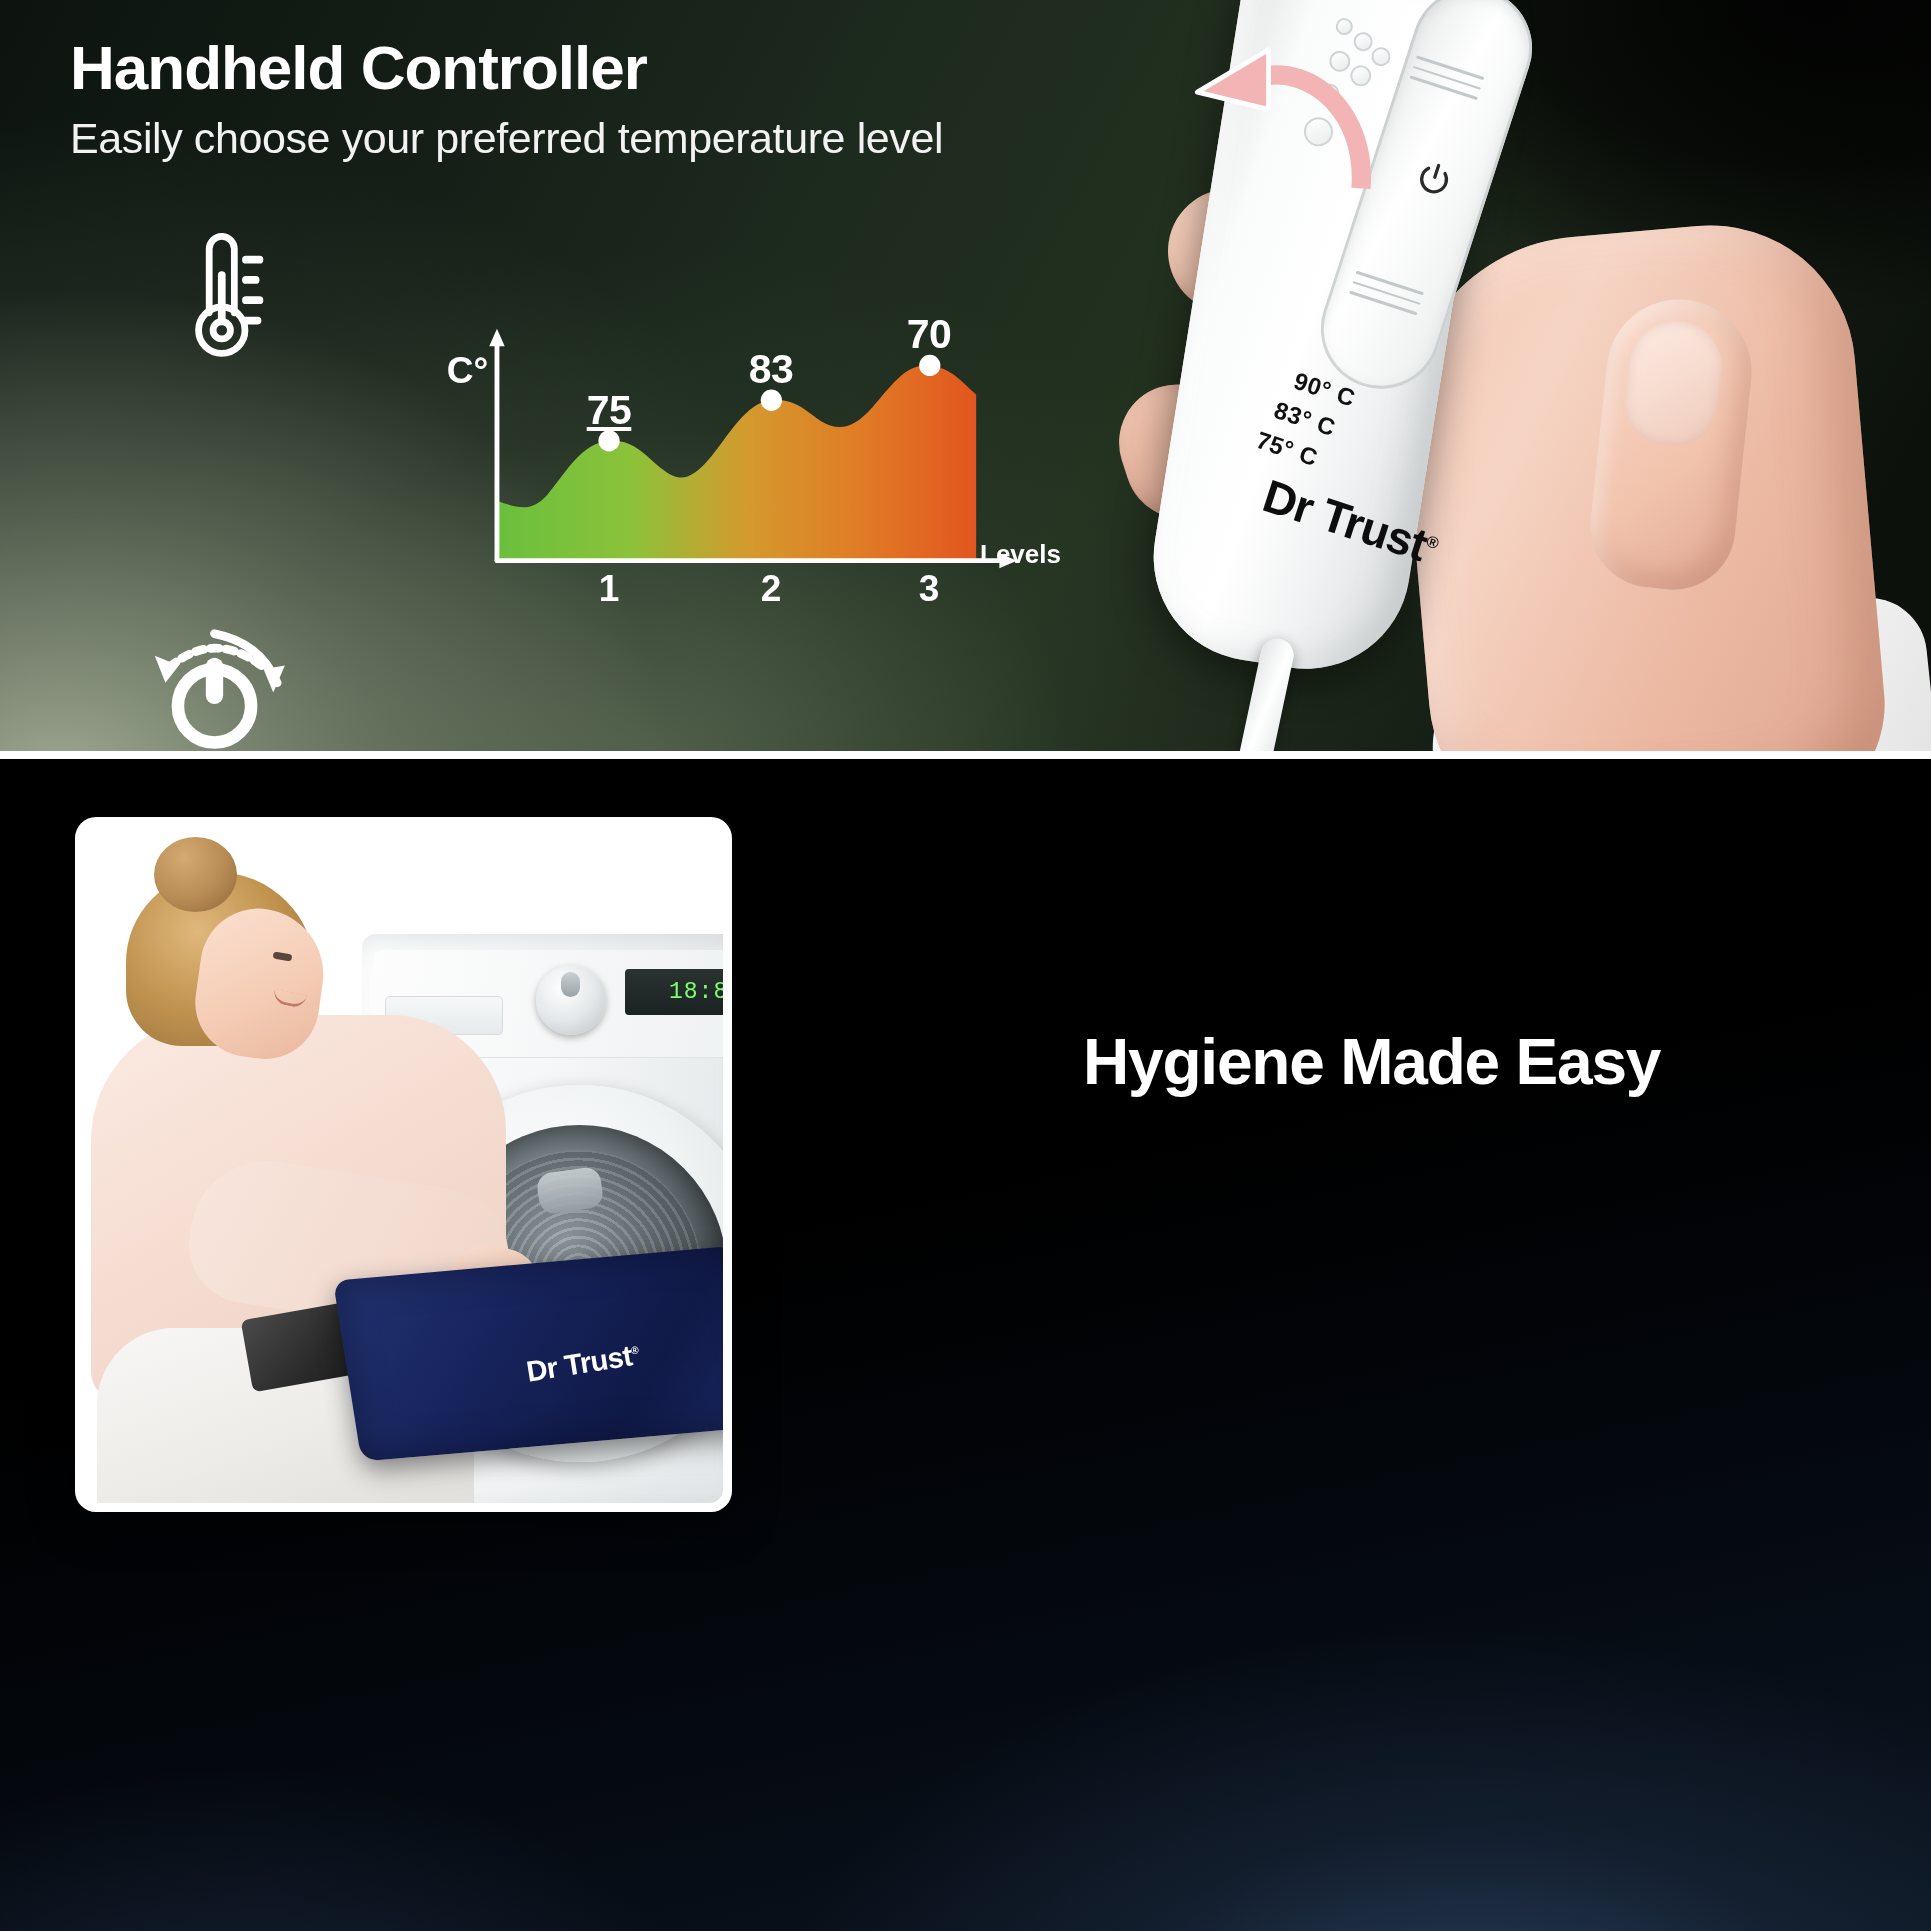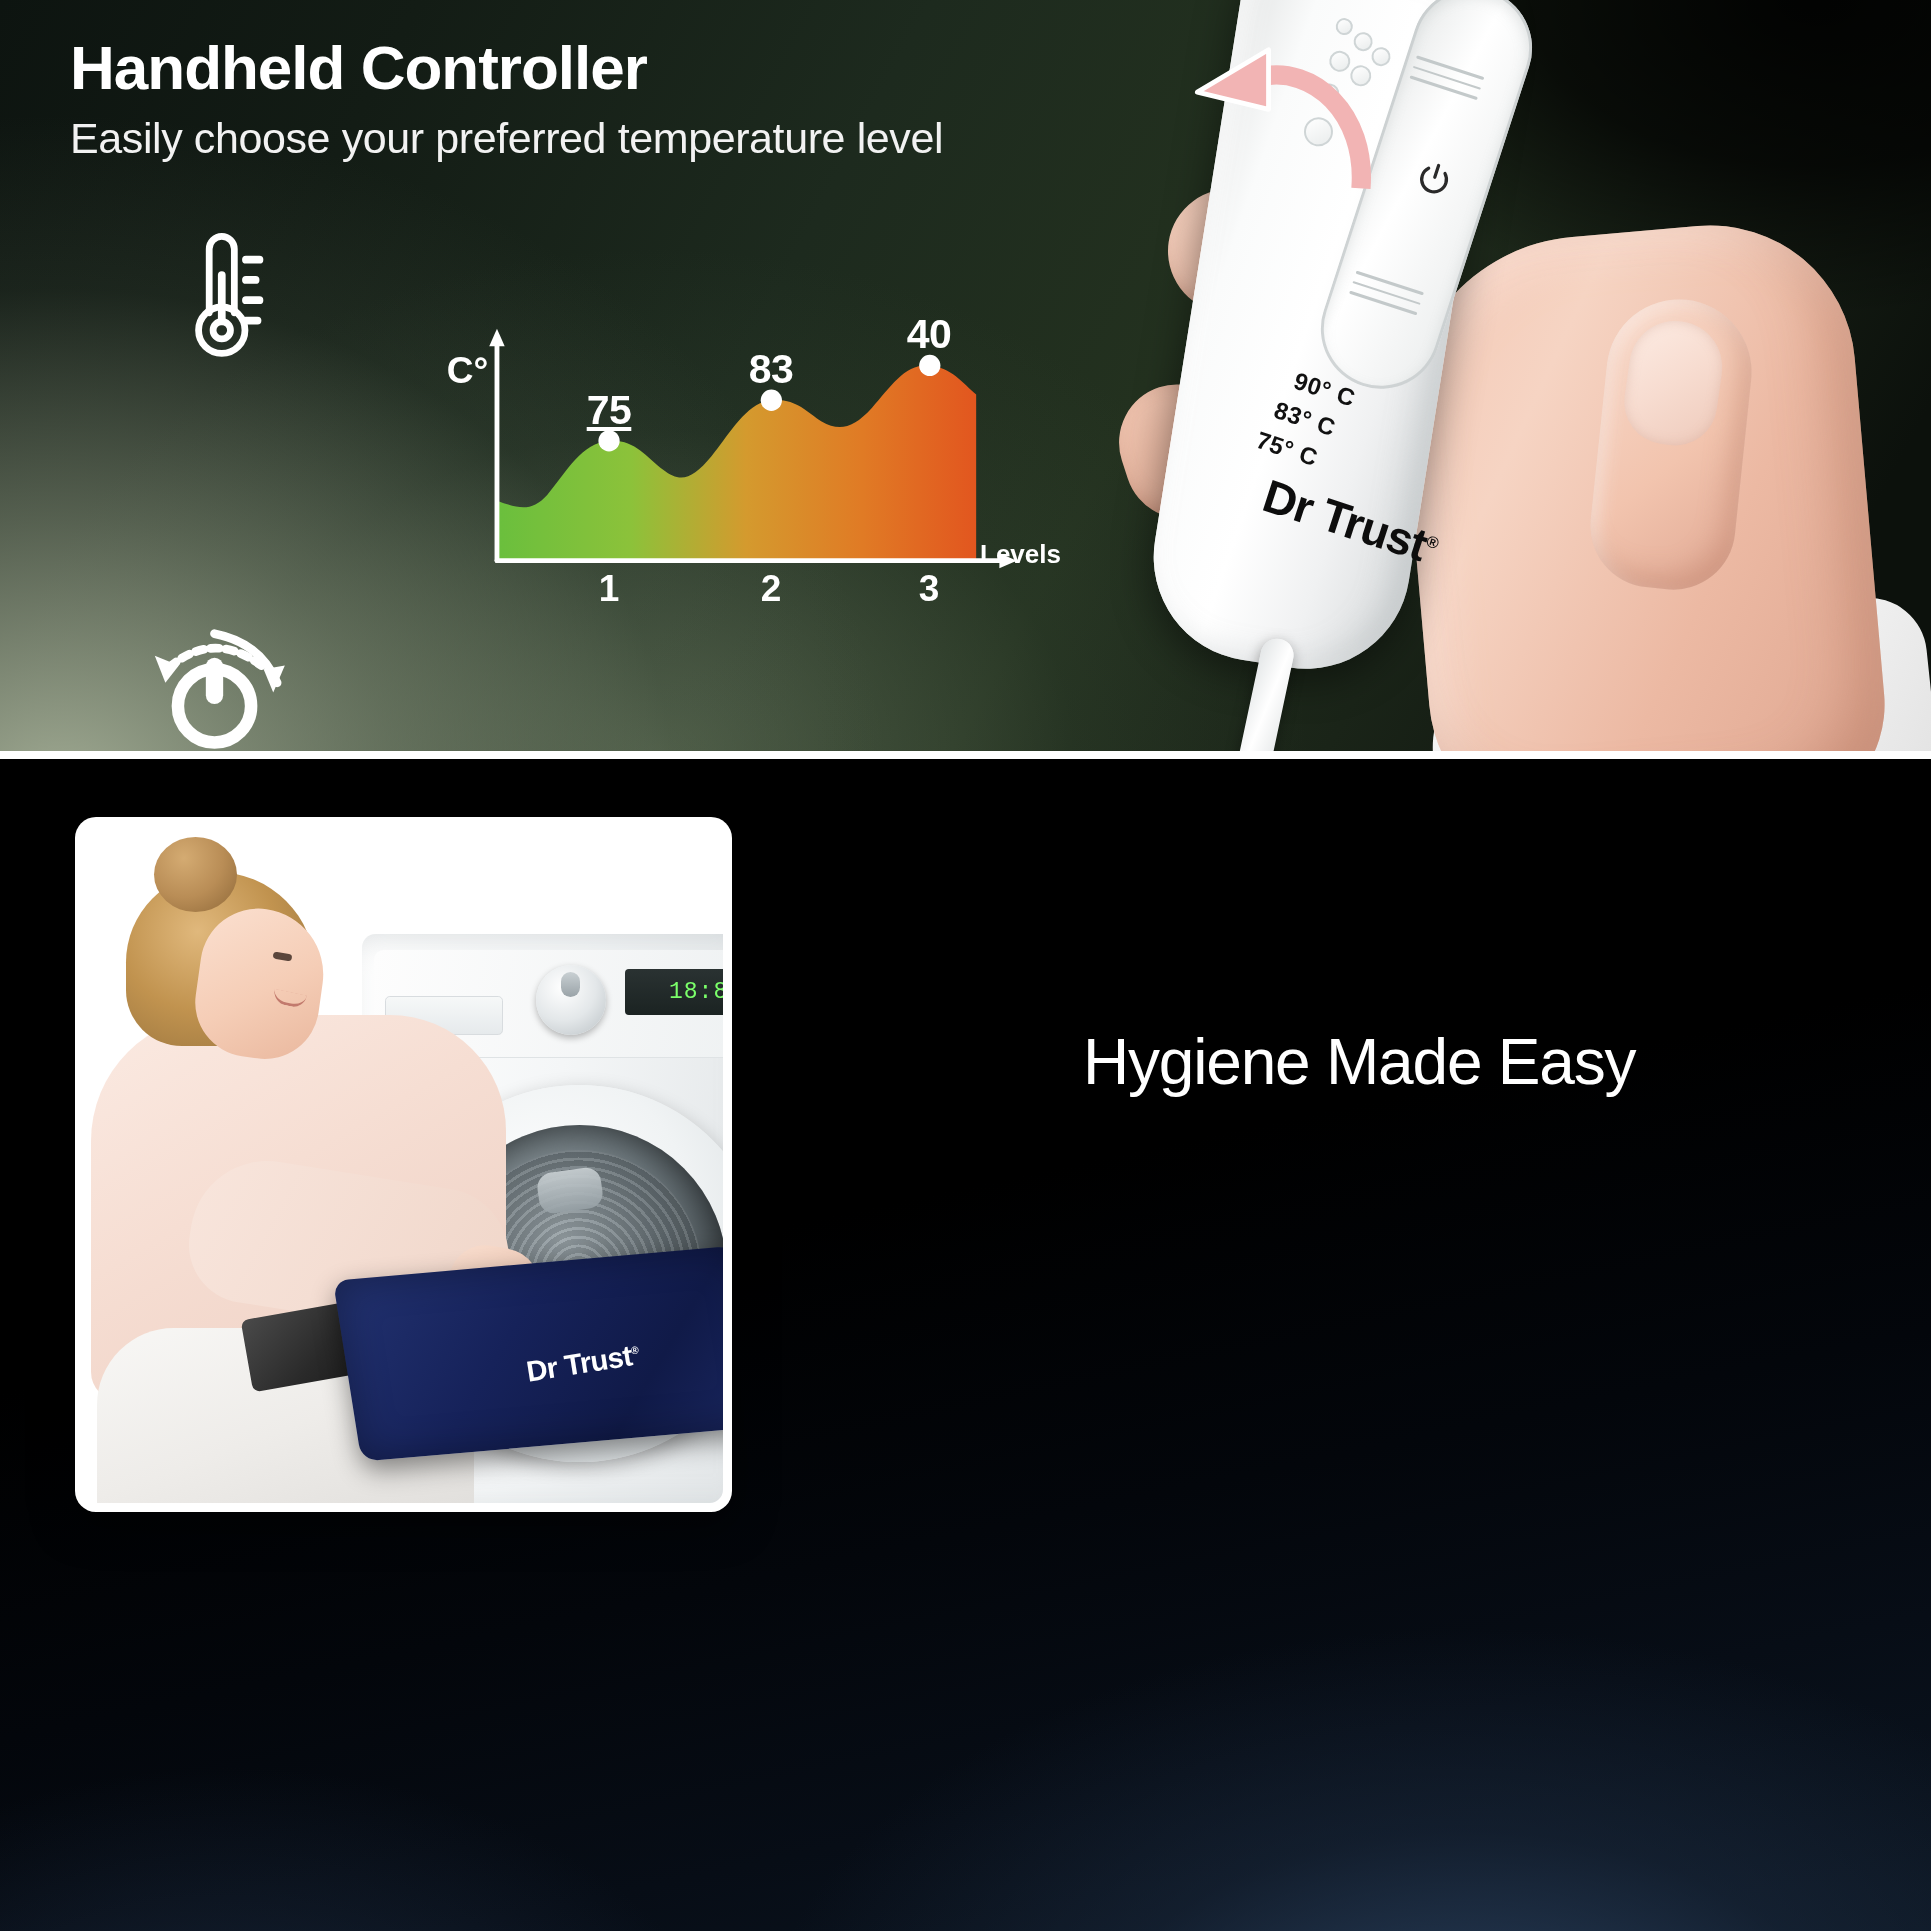--- a/index.html
+++ b/index.html
@@ -301,21 +301,21 @@
   #pad-controller {
     position:absolute; left:162px; top:483px; width:126px; height:73px;
     background:linear-gradient(140deg,#4a4a4a,#2a2a2a 60%,#1b1b1b);
     border-radius:7.7px; transform:rotate(-10deg);
   }
 
   
   #hygiene-block { position:absolute; left:1083px; top:270px; width:772px; }
   #hygiene-title {
     font-family:"Liberation Sans", sans-serif;
-    font-weight:normal; font-size:64px; color:#ffffff; letter-spacing:-1.2px; line-height:1.04;
+    font-weight:bold; font-size:64px; color:#ffffff; letter-spacing:-1.2px; line-height:1.04;
   }
   #hygiene-body {
     margin-top:42px;
     font-family:"Liberation Sans", sans-serif;
     font-size:46px; color:#f3f3f3; line-height:1.36; letter-spacing:-0.4px; white-space:pre-line;
   }
 </style>
 </head>
 <body>
 
@@ -392,21 +392,21 @@
         <line x1="60" y1="250" x2="586" y2="250" stroke="#ffffff" stroke-width="5" stroke-linecap="round"></line>
         <polygon points="598,250 580,242 580,258" fill="#ffffff"></polygon>
 
         <circle cx="176" cy="126" r="11" fill="#ffffff"></circle>
         <circle cx="344" cy="84" r="11" fill="#ffffff"></circle>
         <circle cx="508" cy="48" r="11" fill="#ffffff"></circle>
       </svg>
 
       <div class="pt-label" style="left:170px; top:68px;text-decoration:underline;">75</div>
       <div class="pt-label" style="left:332px; top:27px;">83</div>
-      <div class="pt-label" style="left:490px; top:-7.7px;">40</div>
+      <div class="pt-label" style="left:490px; top:-7.7px;">70</div>
 
       <div class="tick-label" style="left:170px; top:249px;">1</div>
       <div class="tick-label" style="left:332px; top:249px;">2</div>
       <div class="tick-label" style="left:490px; top:249px;">3</div>
 
       <div id="chart-xlabel" style="left:541px; top:220px;">Levels</div>
     </div>
 
     <div id="callout-switch">Super Smooth
 Switch</div>

